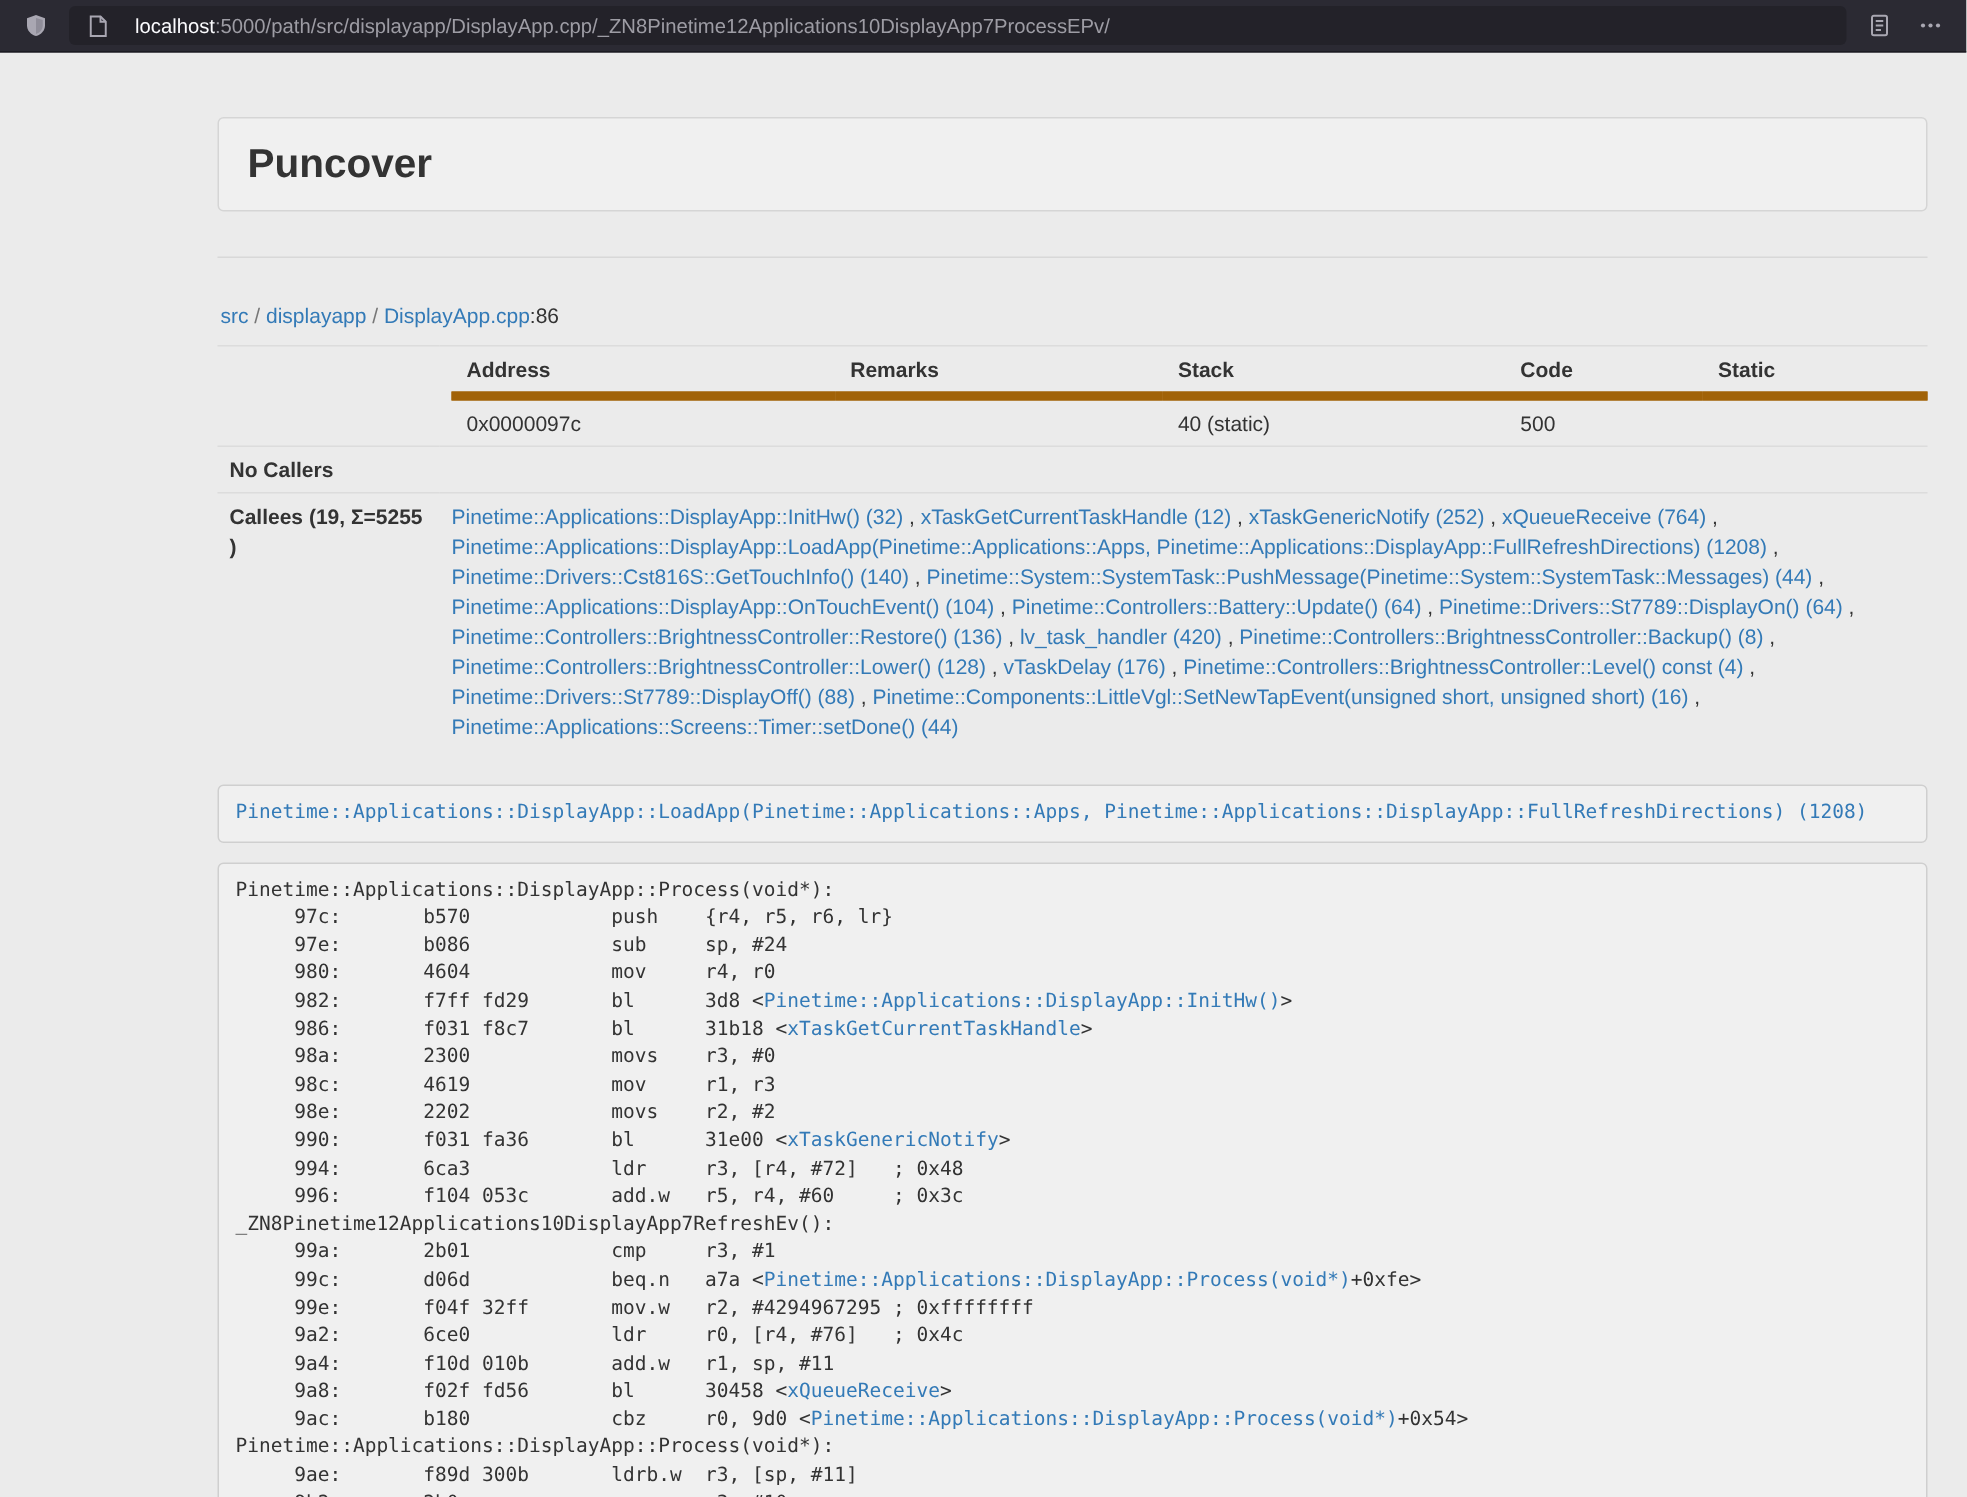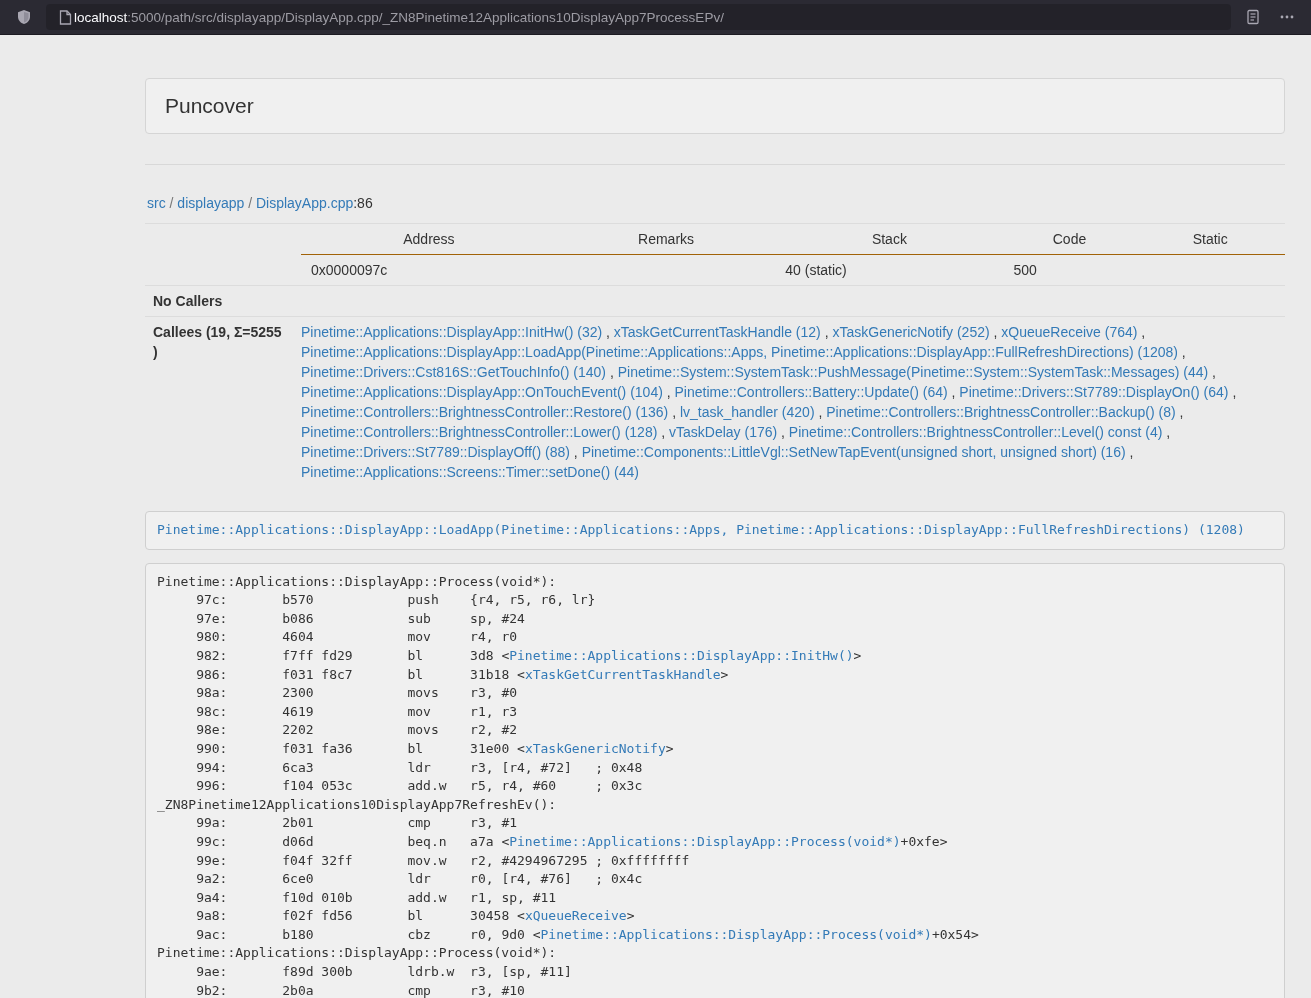--- a/index.html
+++ b/index.html
@@ -5,45 +5,45 @@
   * { margin:0; padding:0; box-sizing:border-box; }
   html,body { width:1311px; height:998px; overflow:hidden; }
   body { background:#ebebeb; font-family:"Liberation Sans",sans-serif; font-size:14px; color:#333; }
   a { color:#337ab7; text-decoration:none; cursor:pointer; }
 
   
   .toolbar { height:35px; background:#2b2a33; border-bottom:1px solid #1c1b22;
              display:flex; align-items:center; padding:0 12px; gap:10px; }
   .tb-icon { display:flex; align-items:center; justify-content:center; width:24px; height:24px;
              border-radius:4px; flex:0 0 auto; }
-  .urlbar { flex:1; display:flex; align-items:center; gap:0; height:26px;
+  .urlbar { flex:1; display:flex; align-items:center; gap:16px; height:26px;
             background:rgba(0,0,0,0.18); border-radius:4px; padding:0 10px;
             font-size:13.5px; white-space:nowrap; overflow:hidden; }
   .url-host { color:#fbfbfe; }
   .url-path { color:#9d9ca4; }
 
   
   .container { margin:43px 26px 0 145px; width:1140px; }
   .page-header { border:1px solid #d5d5d5; border-radius:4px; background:#f0f0f0;
                  padding:15px 19px; }
-  .page-header .title { font-size:21px; font-weight:normal; color:#333; }
+  .page-header .title { font-size:27px; font-weight:bold; color:#333; }
   hr.rule { border:none; border-top:1px solid #d8d8d8; margin:30px 0 0 0; }
   .breadcrumb { margin:30px 0 12px 2px; font-size:14px; }
   .breadcrumb .sep { color:#777; }
   .breadcrumb .suffix { color:#333; }
 
   
   table.main { width:100%; border-collapse:collapse; }
   table.main > tbody > tr > th,
   table.main > tbody > tr > td { border-top:1px solid #dcdcdc; padding:5px 8px;
                                  text-align:left; vertical-align:top; line-height:20px; }
   table.main > tbody > tr > th { font-weight:bold; width:148px; }
   td.nested { padding:0 0 0 8px !important; }
   table.inner { width:100%; border-collapse:collapse; }
-  table.inner th { font-weight:normal; text-align:center; border-bottom:1px solid #a16207;
+  table.inner th { font-weight:bold; text-align:left; border-bottom:6px solid #a16207;
                    padding:5px 10px; line-height:20px; }
   table.inner td { padding:5px 10px; line-height:20px;margin-top:32px; }
   .fn-icon { display:inline-block; vertical-align:-3px; margin-right:5px; }
   #callees-cell { line-height:20px; }
 
   
   pre { font-family:"DejaVu Sans Mono","Liberation Mono",monospace; font-size:13px;
         line-height:18.6px; color:#333; background:#f0f0f0; border:1px solid #cfcfcf;
         border-radius:4px; padding:9px 11px; white-space:pre; overflow:hidden;
         tab-size:8; -moz-tab-size:8; }

